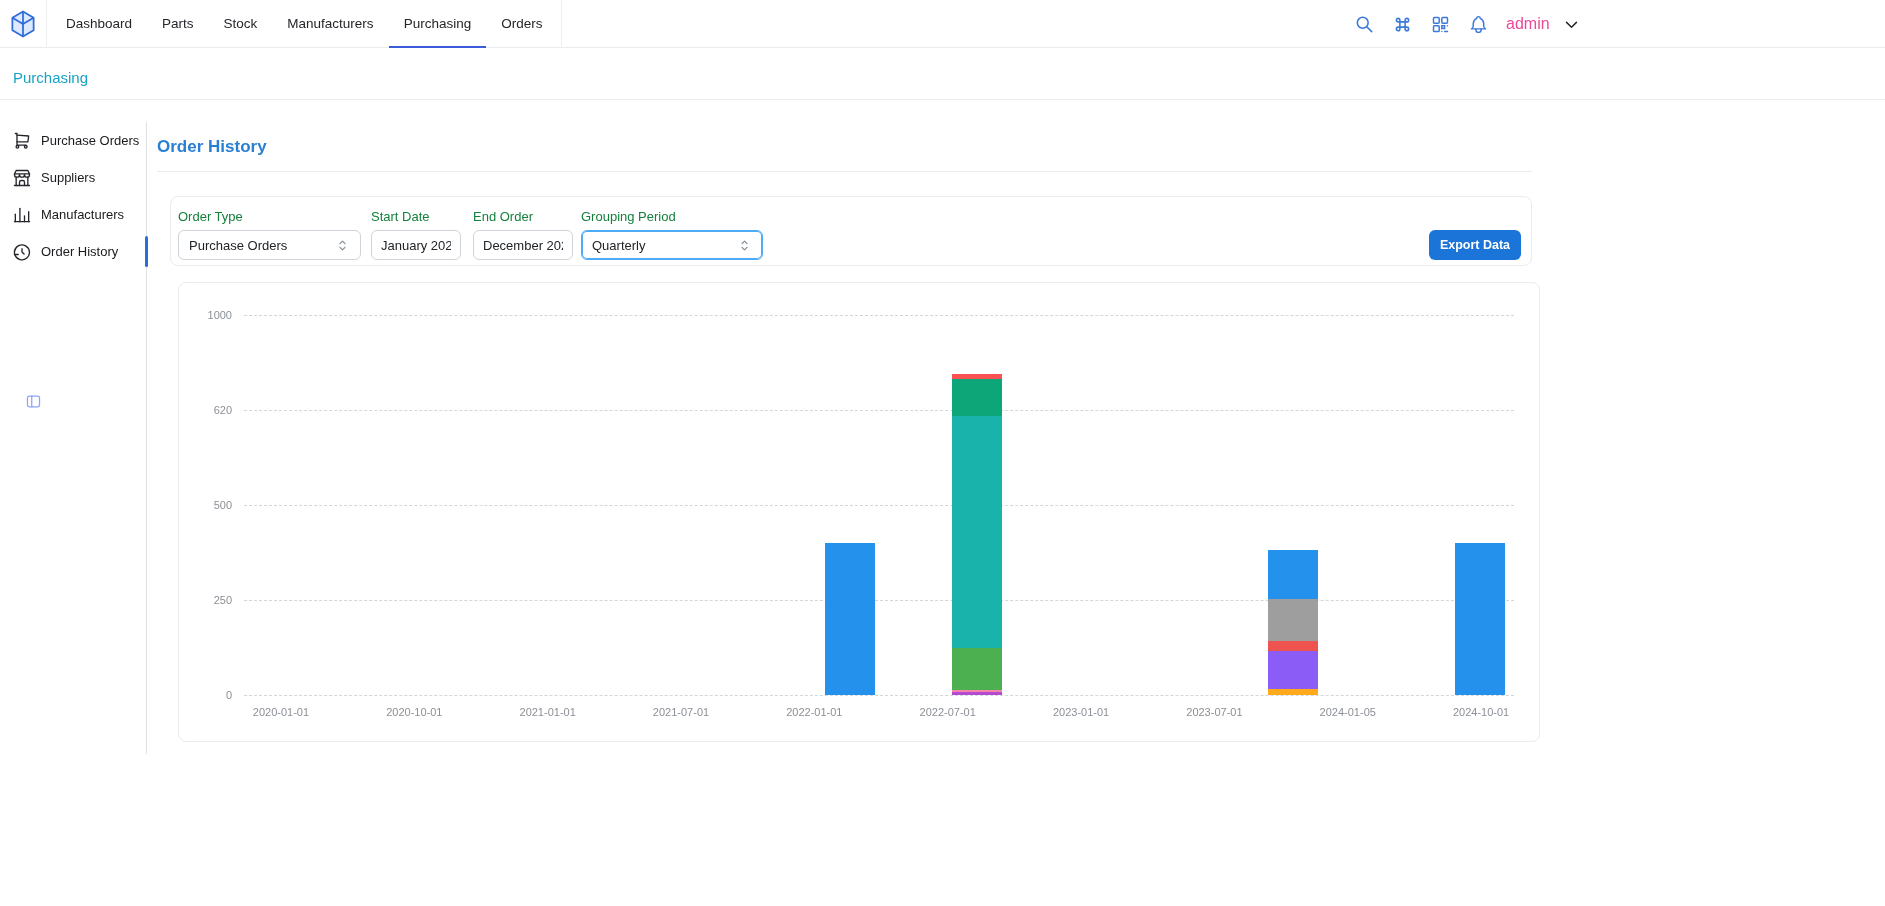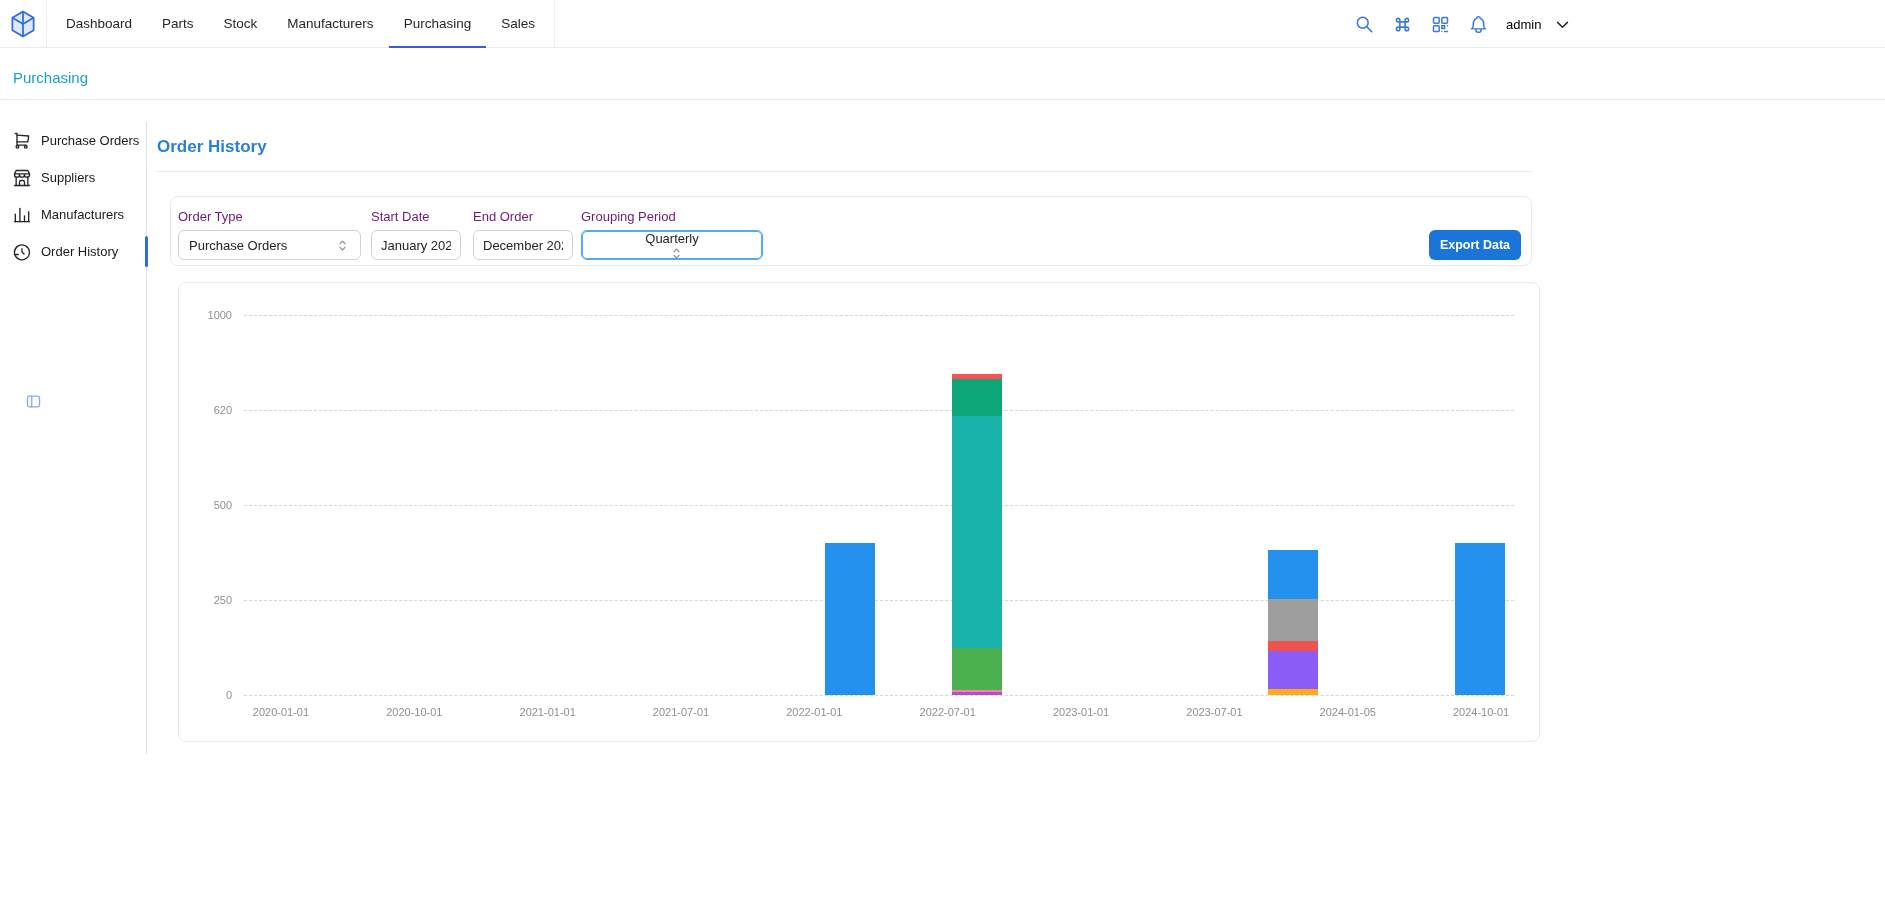--- a/index.html
+++ b/index.html
@@ -16,21 +16,21 @@
             background:#fff; border-bottom:1px solid #e9ecef; }
   .logo { position:absolute; left:8px; top:9px; width:30px; height:30px; cursor:pointer; }
   .tabs { position:absolute; left:46px; top:0; height:48px; display:flex;
           border-left:1px solid #eceef1; border-right:1px solid #eceef1; padding:0 4px; }
   .tab { display:flex; align-items:center; padding:0 15px; font-size:13.5px;
          color:#25262b; cursor:pointer; border-bottom:2px solid transparent; white-space:nowrap; }
   .tab.active { border-bottom-color:#3b5bdb; }
   .nav-right { position:absolute; left:1354px; top:0; height:48px;
                display:flex; align-items:center; gap:17px; }
   .nav-icon { width:21px; height:21px; color:#3b7ad9; cursor:pointer; }
-  .user-name { font-size:13px; color:#000000; cursor:pointer; }
+  .user-name { font-size:16px; color:#ec4899; cursor:pointer; }
   .chevron-down { width:17px; height:17px; color:#212529; cursor:pointer; margin-left:-4px; }
 
   
   .crumb-band { position:absolute; left:0; top:48px; width:1885px; height:52px;
                 border-bottom:1px solid #e9ecef; background:#fff; }
   .crumb { position:absolute; left:13px; top:21px; font-size:15px; color:#17a2c6; cursor:pointer; }
 
   
   .sidebar { position:absolute; left:8px; top:122px; width:139px; height:632px;
              border-right:1px solid #dee2e6; }
@@ -43,27 +43,27 @@
                   color:#8da2fb; cursor:pointer; }
 
   
   .page-title { position:absolute; left:157px; top:137px; font-size:17px;
                 font-weight:700; color:#2a7fd4; }
   .title-divider { position:absolute; left:157px; top:171px; width:1375px; height:0;
                    border-top:1px solid #e9ecef; }
 
   .filter-card { position:absolute; left:170px; top:196px; width:1362px; height:70px;
                  border:1px solid #e9ecef; border-radius:8px; background:#fff; }
-  .f-label { position:absolute; top:12px; font-size:13px; font-weight:500; color:#701a75; }
+  .f-label { position:absolute; top:12px; font-size:13px; font-weight:500; color:#15803d; }
   .control { position:absolute; top:33px; height:30px; border:1px solid #ced4da; border-radius:6px;
              background:#fff; font-size:13px; color:#212529; display:flex; align-items:center;
              padding:0 10px; }
   .select { justify-content:space-between; cursor:pointer; }
   .select .sel-icon { width:15px; height:15px; color:#868e96; flex:0 0 auto; margin-left:8px; }
-  .select.focused { border-color:#4dabf7; box-shadow:0 0 0 1px #4dabf7 inset;flex-direction:column; }
+  .select.focused { border-color:#4dabf7; box-shadow:0 0 0 1px #4dabf7 inset; }
   input.control { padding:0 9px; outline:none; }
   .export-btn { position:absolute; right:10px; top:33px; width:92px; height:30px;
                 background:#1b74d8; color:#fff; border:none; border-radius:6px;
                 font-size:12.5px; font-weight:700; cursor:pointer;
                 font-family:"Liberation Sans", sans-serif; }
 
   
   .chart-card { position:absolute; left:170px; top:282px; width:1362px; height:460px;
                 border:1px solid #e9ecef; border-radius:8px; background:#fff;margin-left:8px; }
   .plot { position:absolute; left:65px; right:25px; top:32px; height:380px; }
@@ -85,21 +85,21 @@
       <path d="M12 2v10m0 0L3.5 7M12 12l8.5-5M12 12v10" stroke="#2f6bdb" stroke-width="1.4" fill="none" stroke-linejoin="round"></path>
     </svg>
   </div>
 
   <div class="tabs">
     <div class="tab">Dashboard</div>
     <div class="tab">Parts</div>
     <div class="tab">Stock</div>
     <div class="tab">Manufacturers</div>
     <div class="tab active">Purchasing</div>
-    <div class="tab">Sales</div>
+    <div class="tab">Orders</div>
   </div>
 
   <div class="nav-right">
     <span class="nav-icon">
       <svg viewBox="0 0 24 24" fill="none" stroke="currentColor" stroke-width="1.8" stroke-linecap="round">
         <circle cx="10" cy="10" r="6.2"></circle>
           <path d="M20.2 20.2l-5.6-5.6"></path>
       </svg>
     </span>
     <span class="nav-icon">

